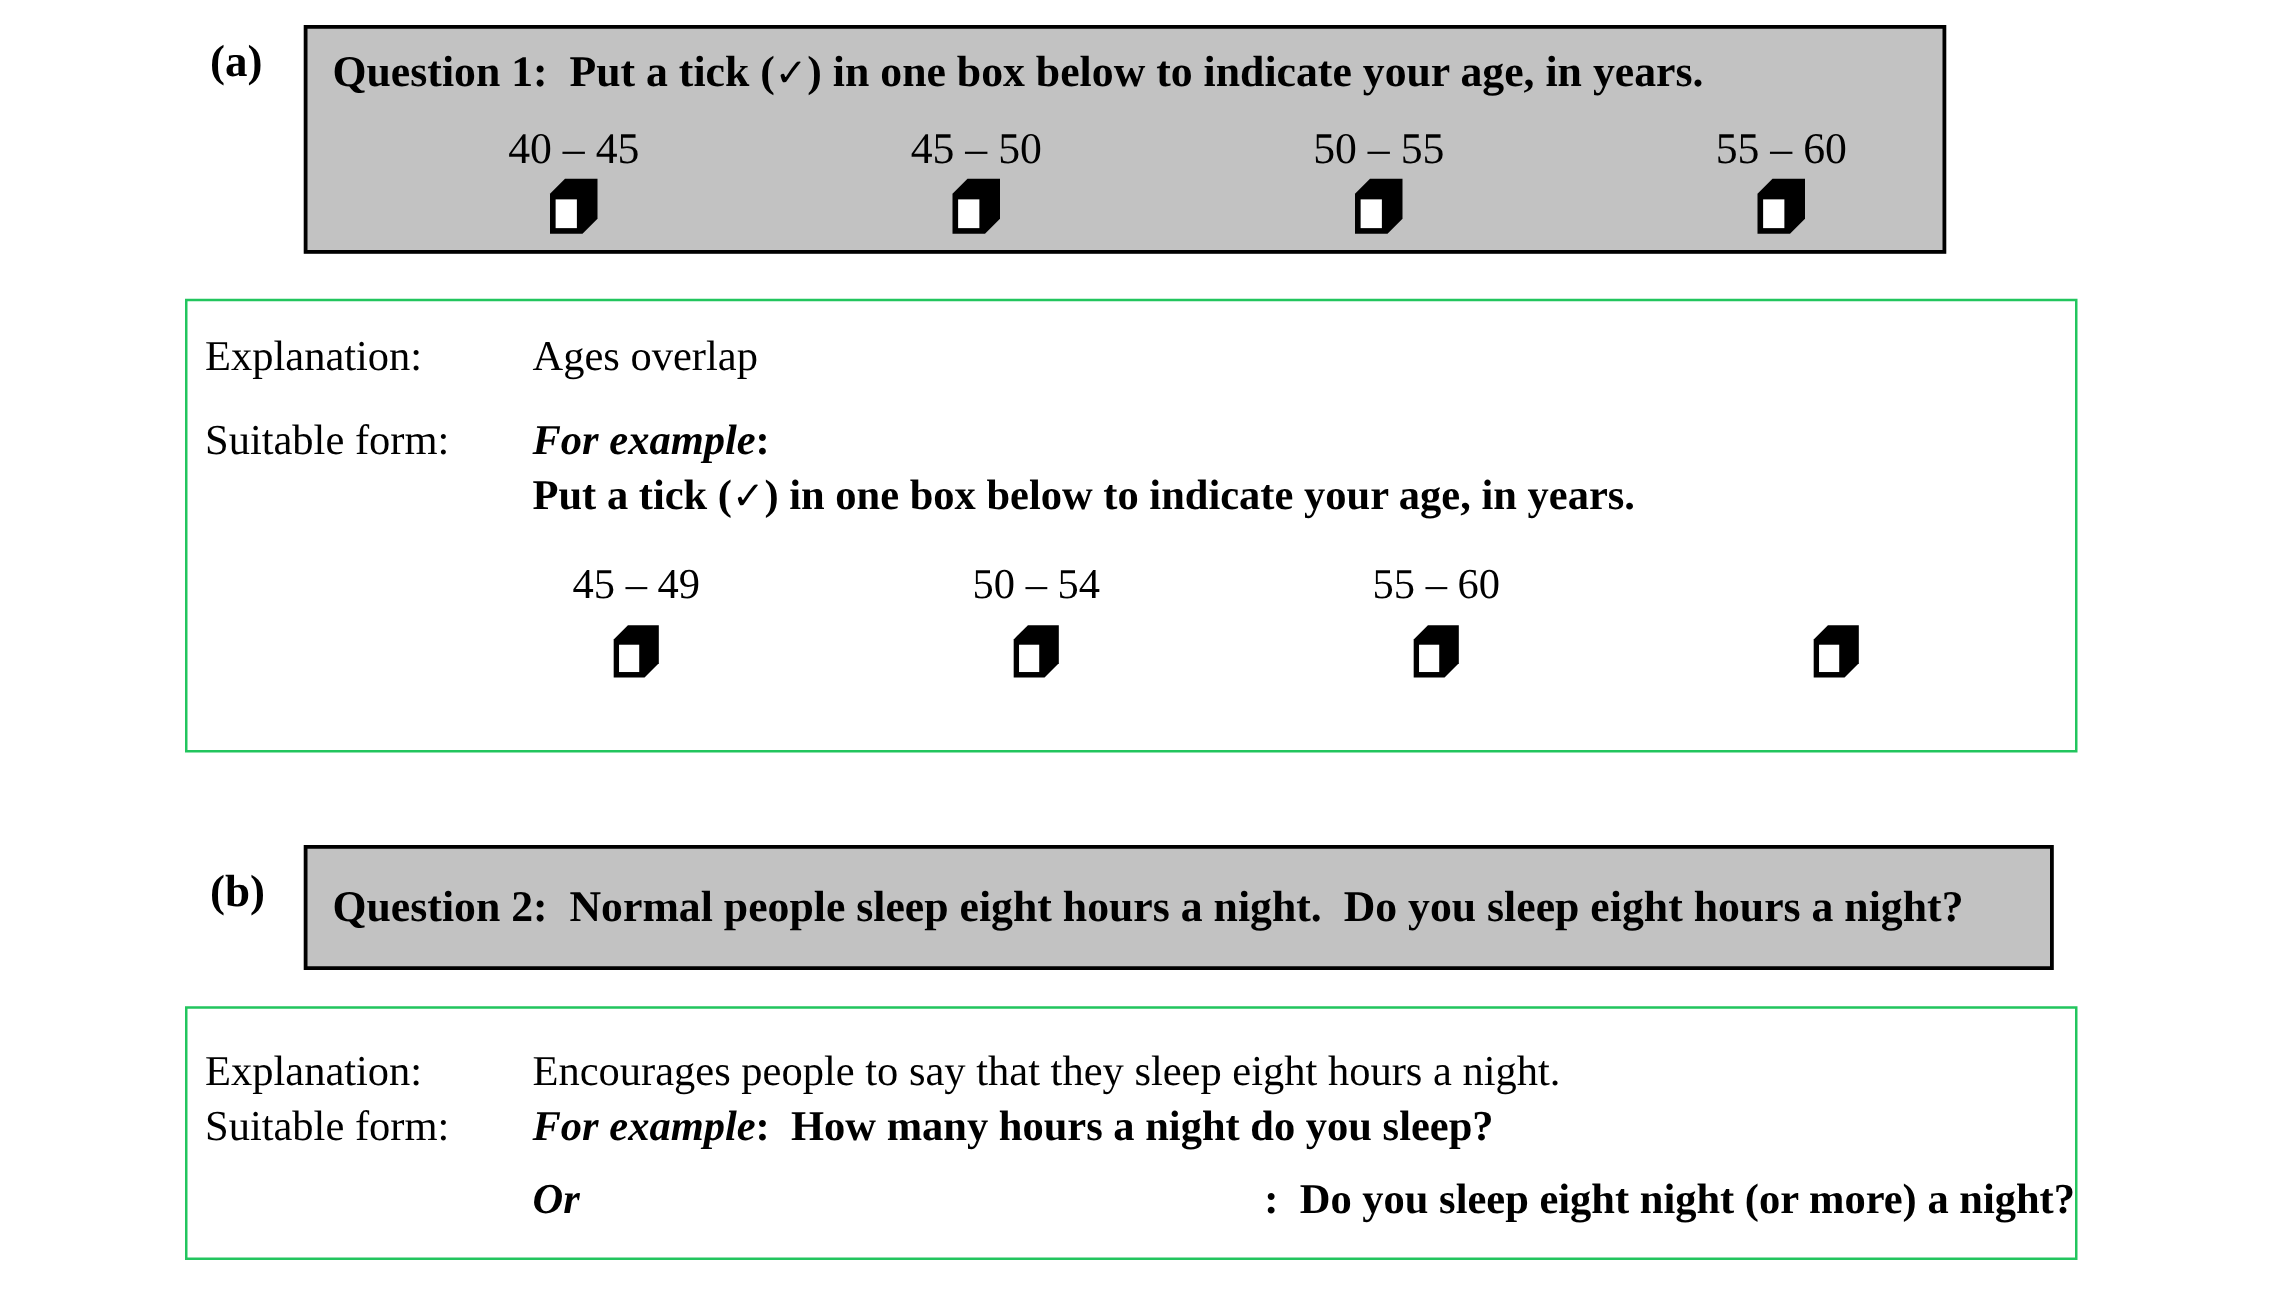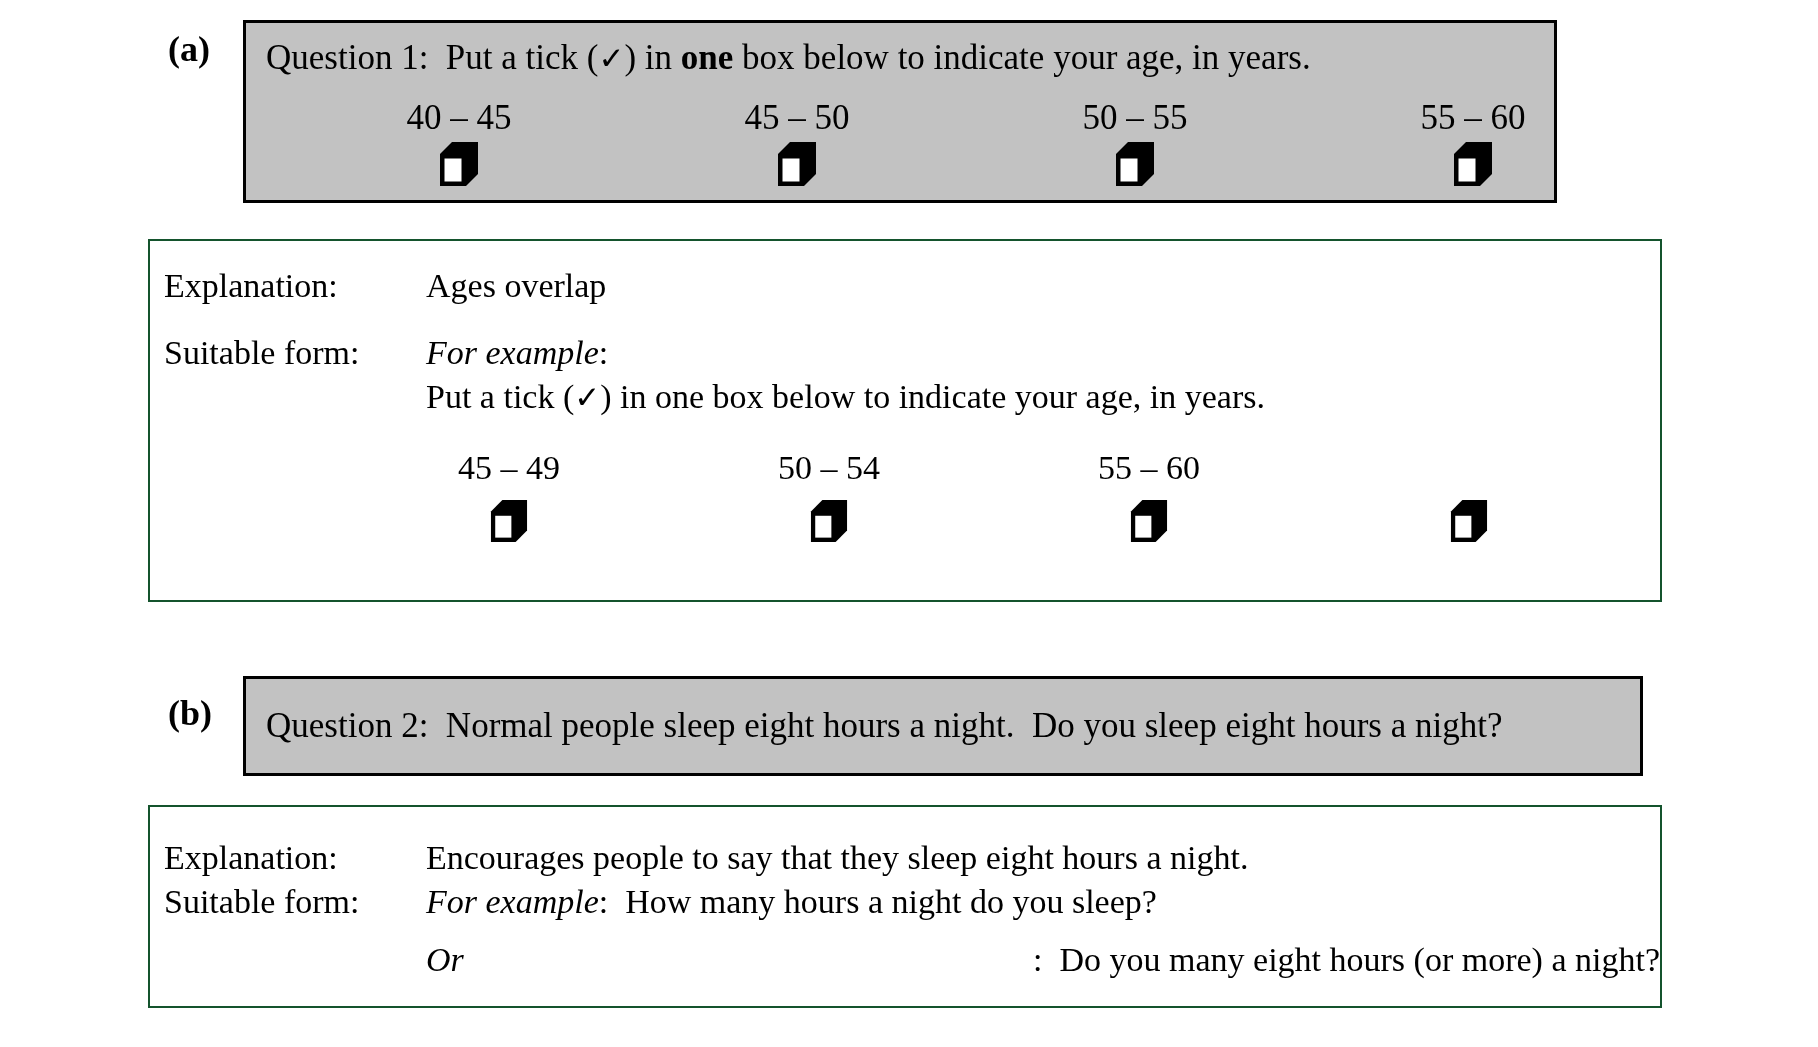--- a/index.html
+++ b/index.html
@@ -1,51 +1,51 @@
 <!DOCTYPE html>
 <html><head>
 <meta charset="utf-8">
 <style>
   html,body{margin:0;padding:0;}
   body{
     width:1818px;height:1047px;position:relative;overflow:hidden;
     background:#ffffff;color:#000;
     font-family:"Liberation Serif","DejaVu Serif",serif;
   }
-  .pre{white-space:pre-wrap;}
+  .pre{white-space:pre-wrap;font-weight:bold;}
   .item-label{position:absolute;font-weight:bold;font-size:36px;line-height:42px;}
   #label-a{left:168px;top:28px;}
   #label-b{left:168px;top:692px;}
 
   
   .qbox{
     position:absolute;box-sizing:border-box;
     background:#c2c2c2;border:3px solid #000;
   }
   #qbox-a{left:243px;top:20px;width:1314px;height:183px;padding:14px 0 0 20px;}
   #qbox-b{left:243px;top:676px;width:1400px;height:100px;display:flex;align-items:center;padding-left:20px;}
   .qline{font-size:35px;line-height:42px;}
 
   
   .abox{
     position:absolute;box-sizing:border-box;
-    background:#fff;border:2px solid #14532d;
+    background:#fff;border:2px solid #22c55e;
   }
   #abox-a{left:148px;top:239px;width:1514px;height:363px;}
   #abox-b{left:148px;top:805px;width:1514px;height:203px;}
 
   .arow{display:flex;padding-left:14px;font-size:34px;line-height:42px;}
   .arow .lbl{width:262px;flex:0 0 262px;}
   .arow .val{flex:1;}
   .indent-row{padding-left:276px;}
   .it{font-style:italic;}
 
   
   .opt-row{display:flex;}
-  #qbox-a .opt-row{padding-left:32px;margin-top:18px;gap:16px;}
+  #qbox-a .opt-row{padding-left:32px;margin-top:18px;}
   #qbox-a .opt-col{width:322px;flex:0 0 322px;text-align:center;font-size:35px;line-height:42px;}
   #qbox-a .cube-row{padding-left:32px;margin-top:2px;}
   #qbox-a .cube-col{width:322px;flex:0 0 322px;text-align:center;}
   #abox-a .opt-row{padding-left:199px;margin-top:29px;}
   #abox-a .opt-col{width:320px;flex:0 0 320px;text-align:center;font-size:34px;line-height:42px;}
   #abox-a .cube-row{padding-left:199px;margin-top:10px;}
   #abox-a .cube-col{width:320px;flex:0 0 320px;text-align:center;}
 
   .cube{display:inline-block;line-height:0;}
   .tick{font-family:"DejaVu Sans",sans-serif;font-size:31px;}
@@ -133,14 +133,14 @@
 
 <div class="abox" id="abox-b">
   <div class="arow mt30">
     <span class="lbl">Explanation:</span>
     <span class="val">Encourages people to say that they sleep eight hours a night.</span>
   </div>
   <div class="arow mt18">
     <span class="lbl">Suitable form:</span>
     <span class="val pre"><span class="it">For example</span><span>:  How many hours a night do you sleep?</span></span>
   </div>
-  <div class="arow indent-row mt16 pre"><span class="it">Or</span><span>:  Do you many eight hours (or more) a night?</span></div>
+  <div class="arow indent-row mt16 pre"><span class="it">Or</span><span>:  Do you sleep eight night (or more) a night?</span></div>
 </div>
 
 </body></html>

